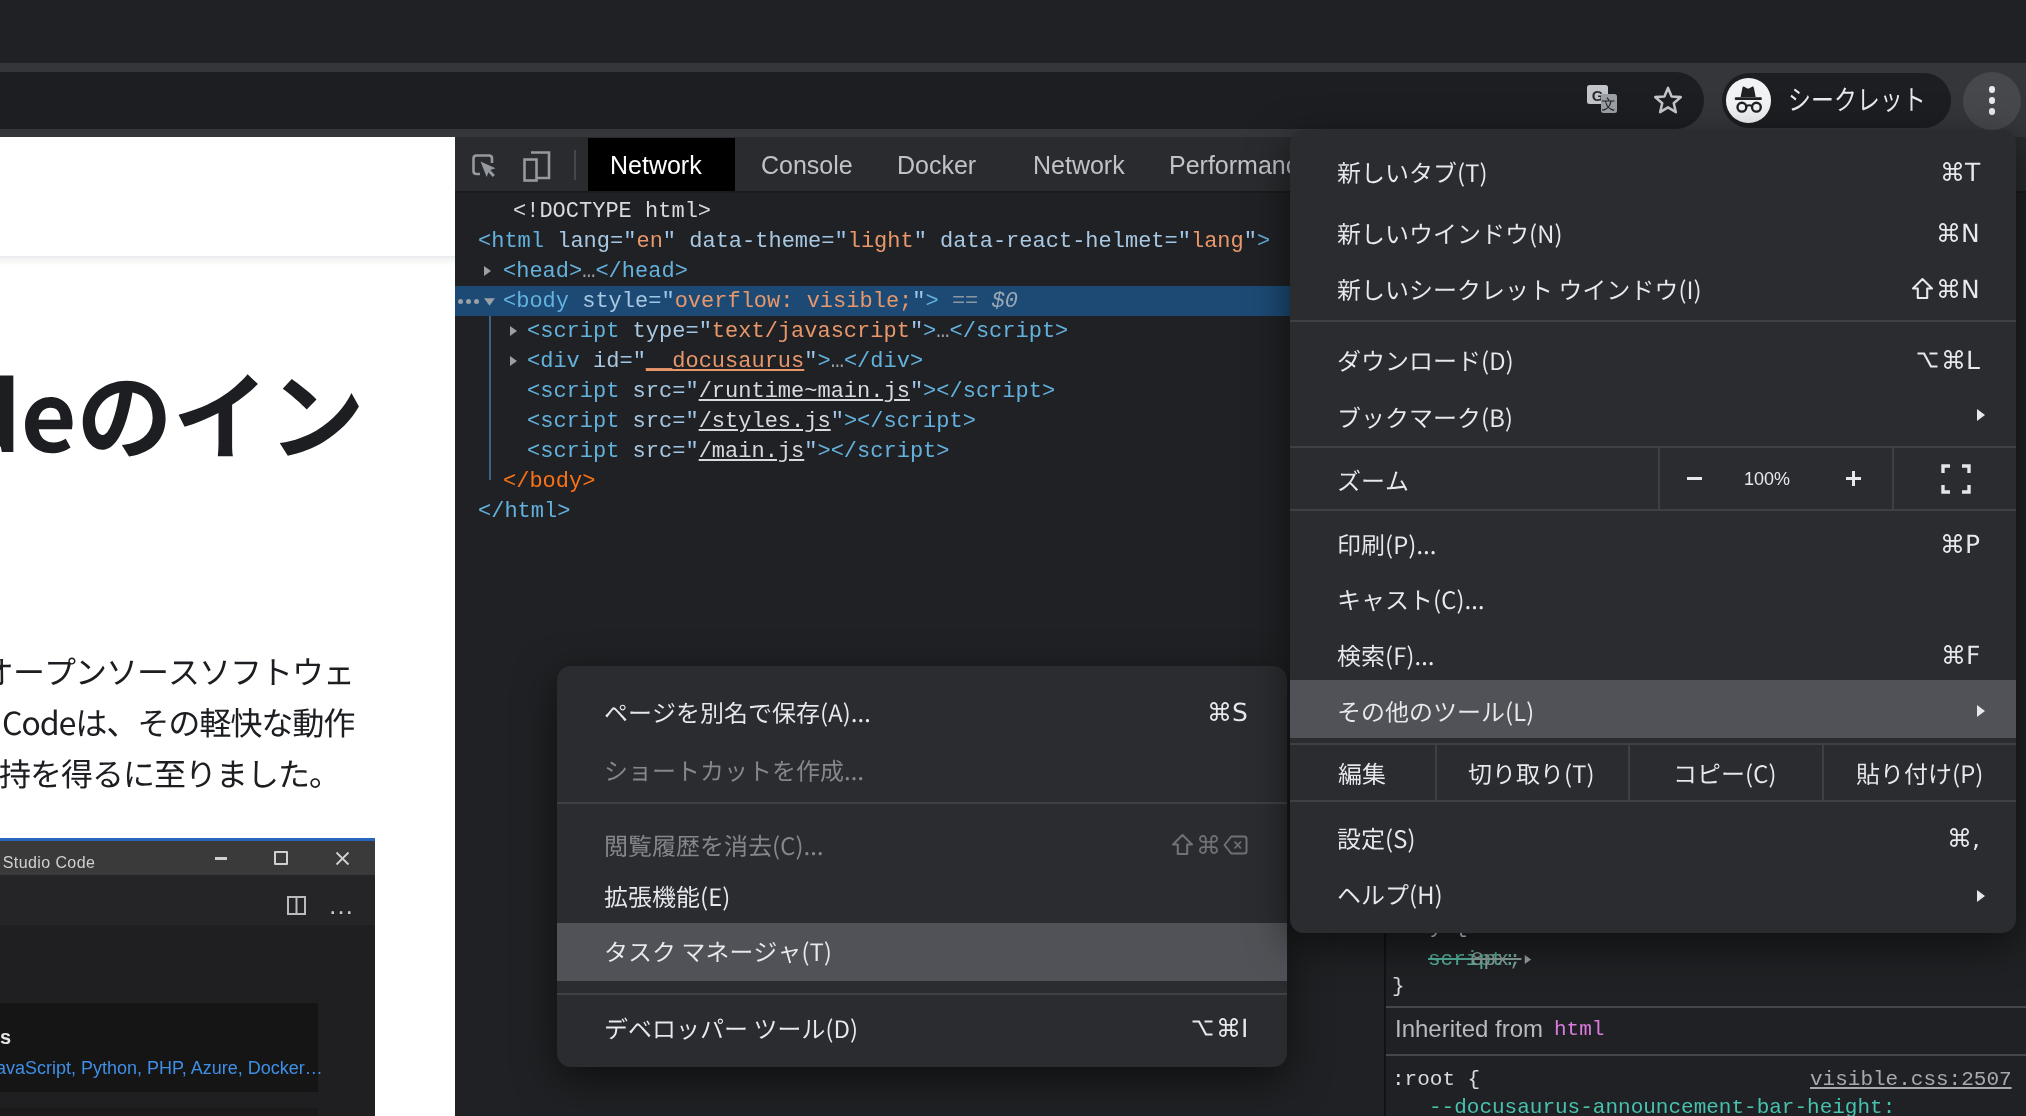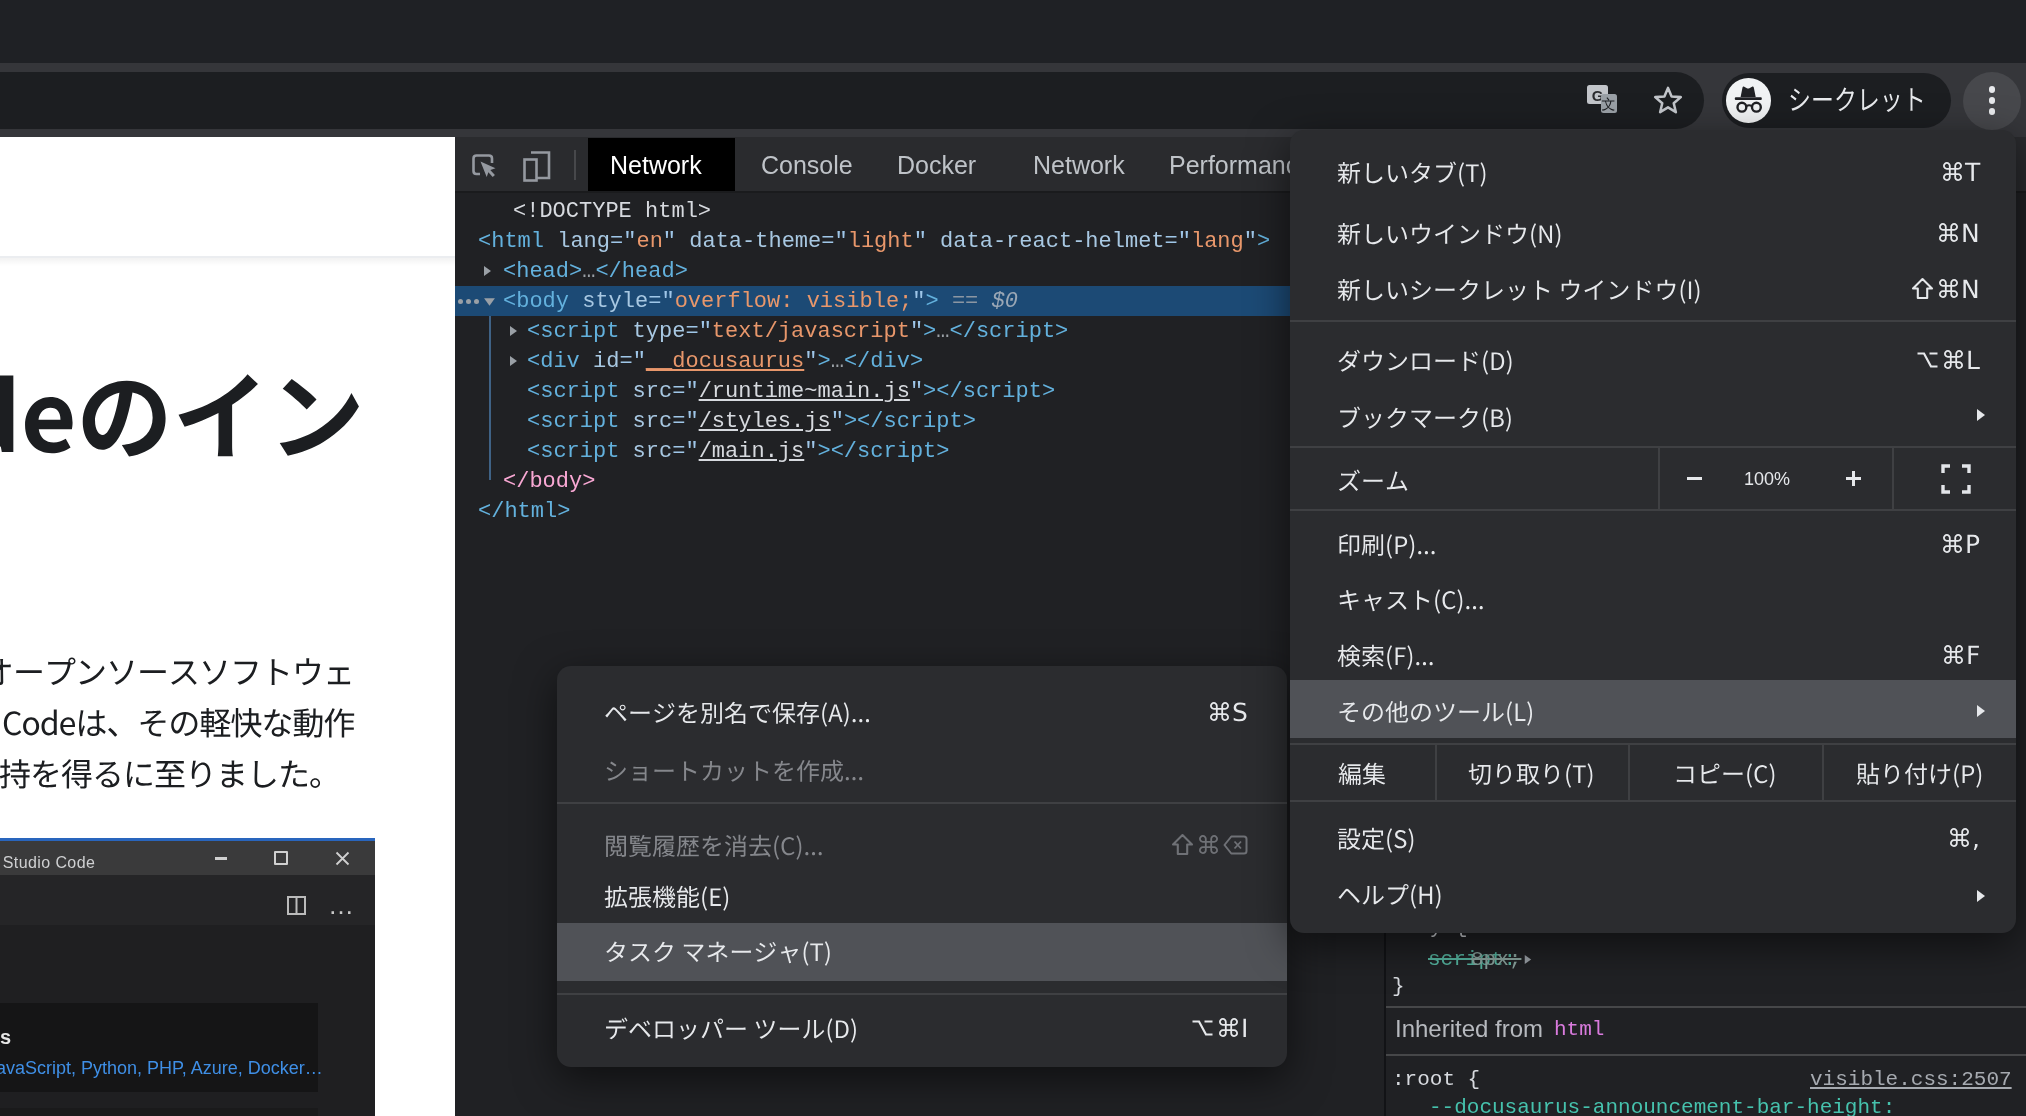--- a/index.html
+++ b/index.html
@@ -88,21 +88,21 @@
 <div style="position:absolute;left:488.5px;top:316px;width:2px;height:164px;background:#3f6285;"></div>
 <div style="position:absolute;left:478px;top:199px;font-family:'Liberation Mono',monospace;font-size:22px;line-height:25px;white-space:pre;margin-left:35px;"><span style="color:#d7dadf;">&lt;!DOCTYPE html&gt;</span></div>
 <div style="position:absolute;left:478px;top:229px;font-family:'Liberation Mono',monospace;font-size:22px;line-height:25px;white-space:pre;"><span style="color:#63b1dd;">&lt;</span><span style="color:#63b1dd;">html</span><span style="color:#a8c8e2;"> lang</span><span style="color:#9fc6e8;">=</span><span style="color:#9fc6e8;">"</span><span style="color:#e8976b;">en</span><span style="color:#9fc6e8;">"</span><span style="color:#a8c8e2;"> data-theme</span><span style="color:#9fc6e8;">=</span><span style="color:#9fc6e8;">"</span><span style="color:#e8976b;">light</span><span style="color:#9fc6e8;">"</span><span style="color:#a8c8e2;"> data-react-helmet</span><span style="color:#9fc6e8;">=</span><span style="color:#9fc6e8;">"</span><span style="color:#e8976b;">lang</span><span style="color:#9fc6e8;">"</span><span style="color:#63b1dd;">&gt;</span></div>
 <div style="position:absolute;left:503px;top:259px;font-family:'Liberation Mono',monospace;font-size:22px;line-height:25px;white-space:pre;"><span style="color:#63b1dd;">&lt;head&gt;</span><span style="color:#9aa0a6;">…</span><span style="color:#63b1dd;">&lt;/head&gt;</span></div>
 <div style="position:absolute;left:503px;top:289px;font-family:'Liberation Mono',monospace;font-size:22px;line-height:25px;white-space:pre;"><span style="color:#63b1dd;">&lt;</span><span style="color:#63b1dd;">body</span><span style="color:#a8c8e2;"> style</span><span style="color:#9fc6e8;">=</span><span style="color:#9fc6e8;">"</span><span style="color:#e8976b;">overflow: visible;</span><span style="color:#9fc6e8;">"</span><span style="color:#63b1dd;">&gt;</span><span style="color:#8b96a3;"> == </span><span style="color:#9aa7b5;font-style:italic;">$0</span></div>
 <div style="position:absolute;left:527px;top:319px;font-family:'Liberation Mono',monospace;font-size:22px;line-height:25px;white-space:pre;"><span style="color:#63b1dd;">&lt;</span><span style="color:#63b1dd;">script</span><span style="color:#a8c8e2;"> type</span><span style="color:#9fc6e8;">=</span><span style="color:#9fc6e8;">"</span><span style="color:#e8976b;">text/javascript</span><span style="color:#9fc6e8;">"</span><span style="color:#63b1dd;">&gt;</span><span style="color:#9aa0a6;">…</span><span style="color:#63b1dd;">&lt;/script&gt;</span></div>
 <div style="position:absolute;left:527px;top:349px;font-family:'Liberation Mono',monospace;font-size:22px;line-height:25px;white-space:pre;"><span style="color:#63b1dd;">&lt;</span><span style="color:#63b1dd;">div</span><span style="color:#a8c8e2;"> id</span><span style="color:#9fc6e8;">=</span><span style="color:#9fc6e8;">"</span><span style="color:#e8976b;text-decoration:underline;">__docusaurus</span><span style="color:#9fc6e8;">"</span><span style="color:#63b1dd;">&gt;</span><span style="color:#9aa0a6;">…</span><span style="color:#63b1dd;">&lt;/div&gt;</span></div>
 <div style="position:absolute;left:527px;top:379px;font-family:'Liberation Mono',monospace;font-size:22px;line-height:25px;white-space:pre;"><span style="color:#63b1dd;">&lt;</span><span style="color:#63b1dd;">script</span><span style="color:#a8c8e2;"> src</span><span style="color:#9fc6e8;">=</span><span style="color:#9fc6e8;">"</span><span style="color:#d7dadf;text-decoration:underline;">/runtime~main.js</span><span style="color:#9fc6e8;">"</span><span style="color:#63b1dd;">&gt;</span><span style="color:#63b1dd;">&lt;/script&gt;</span></div>
 <div style="position:absolute;left:527px;top:409px;font-family:'Liberation Mono',monospace;font-size:22px;line-height:25px;white-space:pre;"><span style="color:#63b1dd;">&lt;</span><span style="color:#63b1dd;">script</span><span style="color:#a8c8e2;"> src</span><span style="color:#9fc6e8;">=</span><span style="color:#9fc6e8;">"</span><span style="color:#d7dadf;text-decoration:underline;">/styles.js</span><span style="color:#9fc6e8;">"</span><span style="color:#63b1dd;">&gt;</span><span style="color:#63b1dd;">&lt;/script&gt;</span></div>
 <div style="position:absolute;left:527px;top:439px;font-family:'Liberation Mono',monospace;font-size:22px;line-height:25px;white-space:pre;"><span style="color:#63b1dd;">&lt;</span><span style="color:#63b1dd;">script</span><span style="color:#a8c8e2;"> src</span><span style="color:#9fc6e8;">=</span><span style="color:#9fc6e8;">"</span><span style="color:#d7dadf;text-decoration:underline;">/main.js</span><span style="color:#9fc6e8;">"</span><span style="color:#63b1dd;">&gt;</span><span style="color:#63b1dd;">&lt;/script&gt;</span></div>
-<div style="position:absolute;left:503px;top:469px;font-family:'Liberation Mono',monospace;font-size:22px;line-height:25px;white-space:pre;"><span style="color:#f9a8d4;">&lt;/body&gt;</span></div>
+<div style="position:absolute;left:503px;top:469px;font-family:'Liberation Mono',monospace;font-size:22px;line-height:25px;white-space:pre;"><span style="color:#f97316;">&lt;/body&gt;</span></div>
 <div style="position:absolute;left:478px;top:499px;font-family:'Liberation Mono',monospace;font-size:22px;line-height:25px;white-space:pre;"><span style="color:#63b1dd;">&lt;/html&gt;</span></div>
 <svg style="position:absolute;left:481px;top:265.0px" width="12" height="12" viewBox="0 0 12 12">
       <path d="M3 1 L10 6 L3 11 Z" fill="#9aa0a6"></path>
     </svg>
 <svg style="position:absolute;left:483px;top:294.5px" width="13" height="13" viewBox="0 0 12 12">
       <path d="M1 3 L11 3 L6 10 Z" fill="#9aa0a6"></path>
     </svg>
 <svg style="position:absolute;left:507px;top:325.0px" width="12" height="12" viewBox="0 0 12 12">
       <path d="M3 1 L10 6 L3 11 Z" fill="#9aa0a6"></path>
     </svg>

